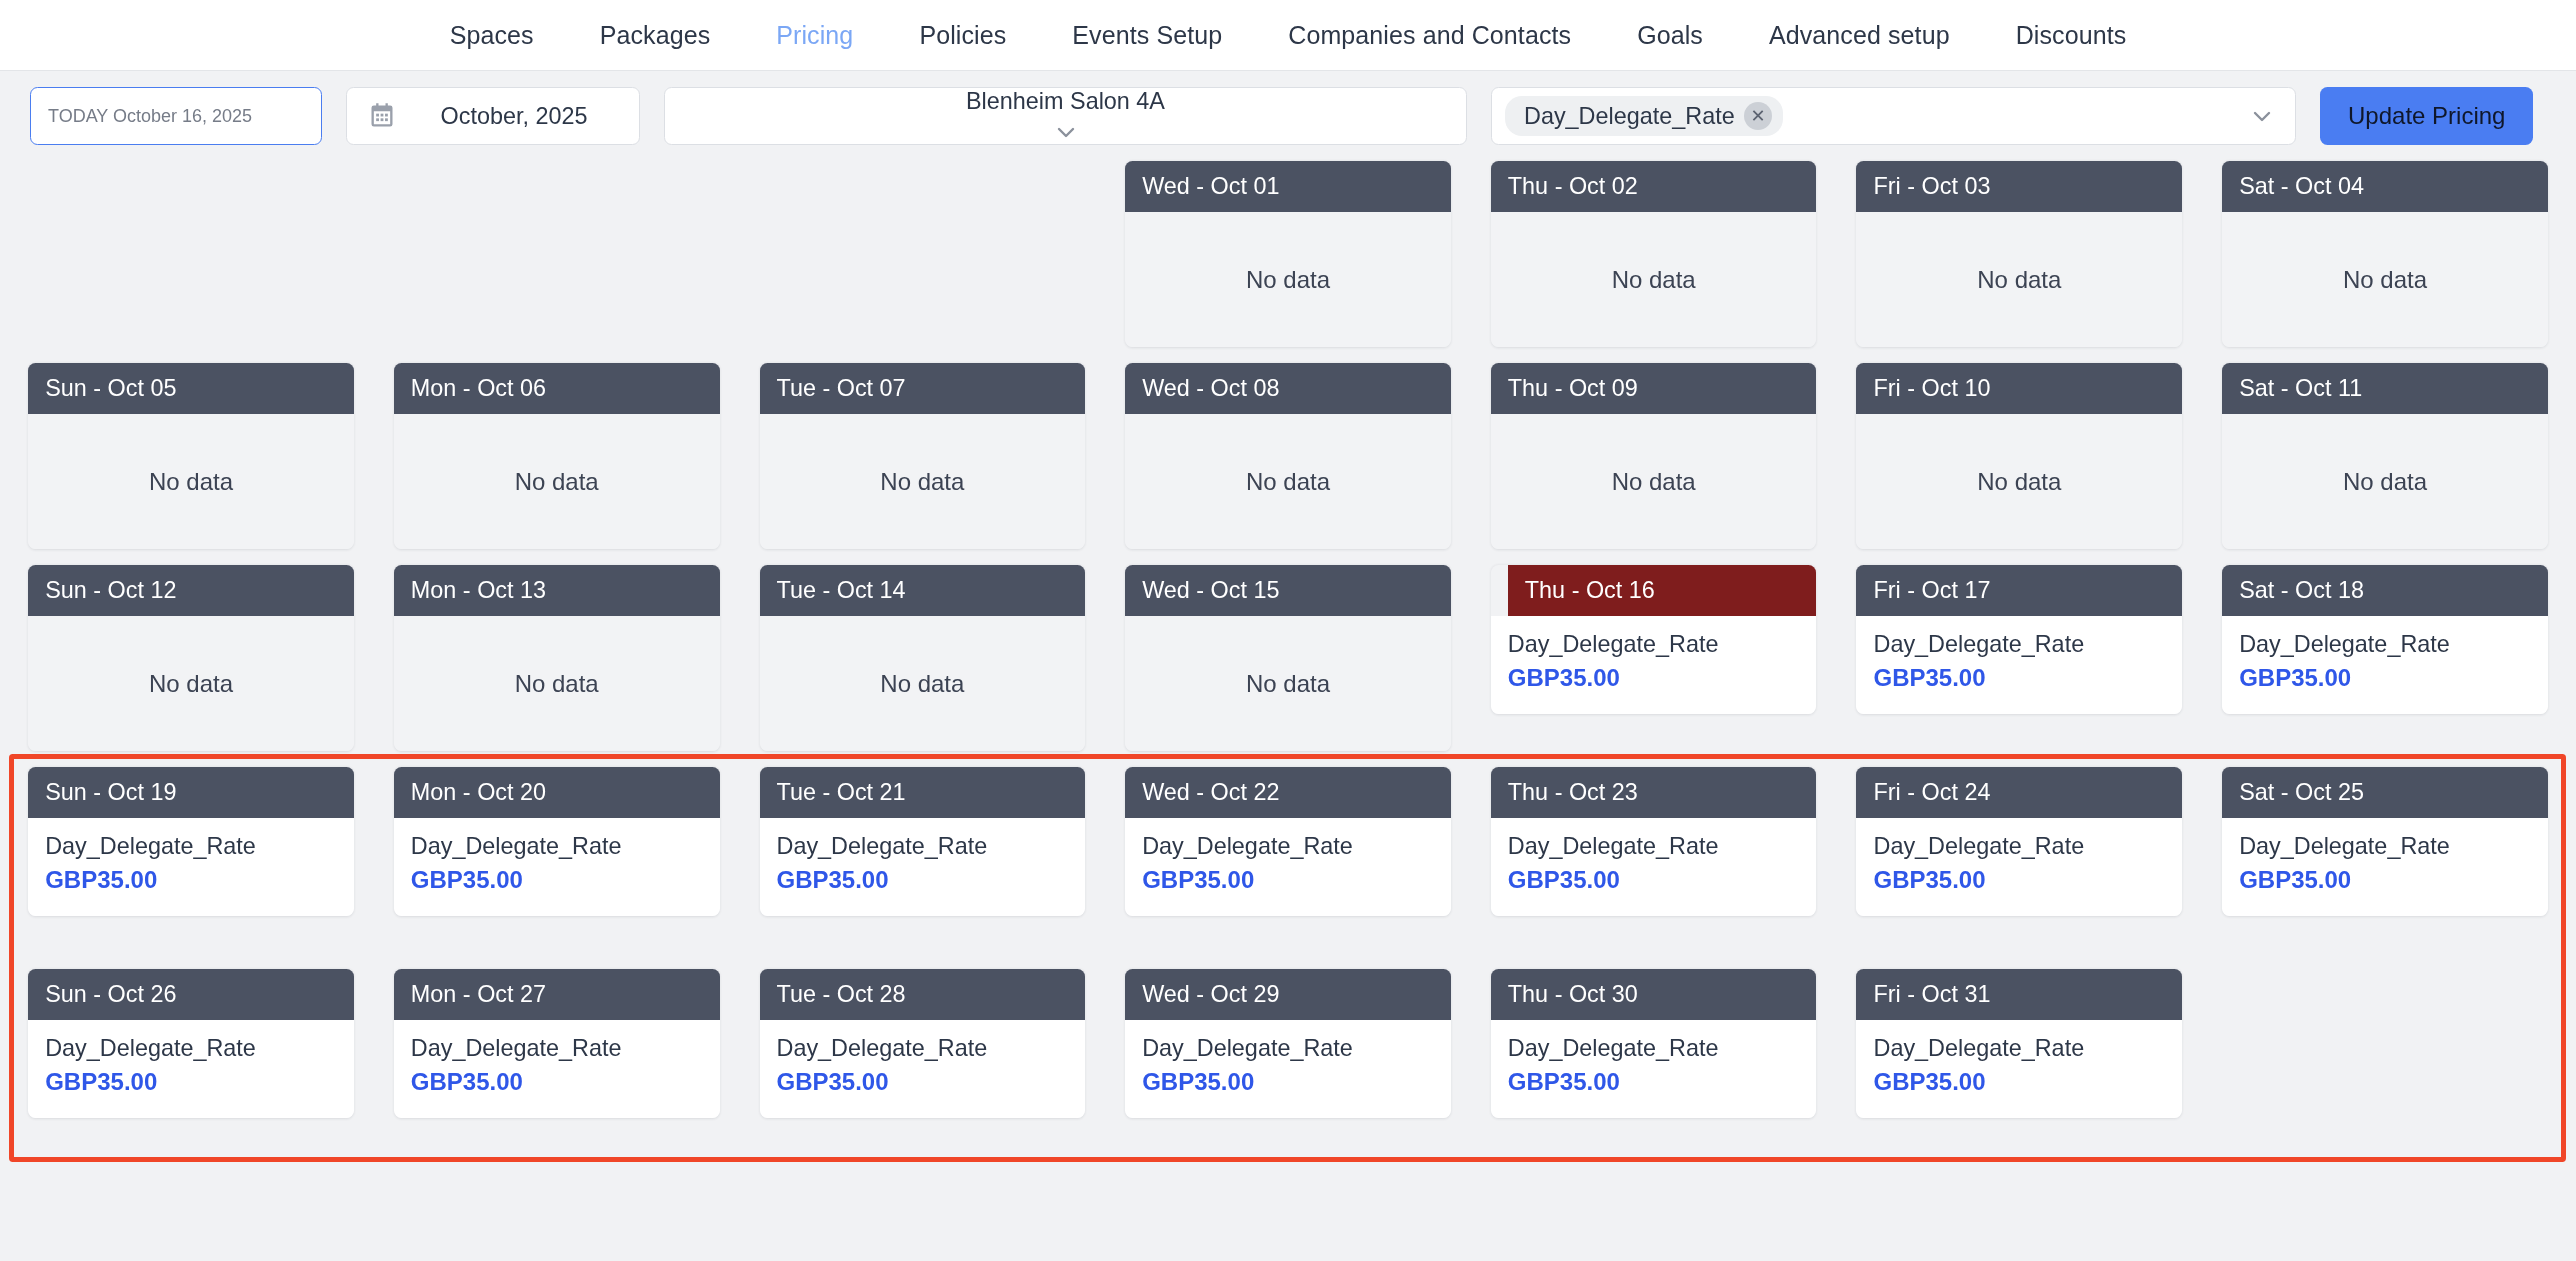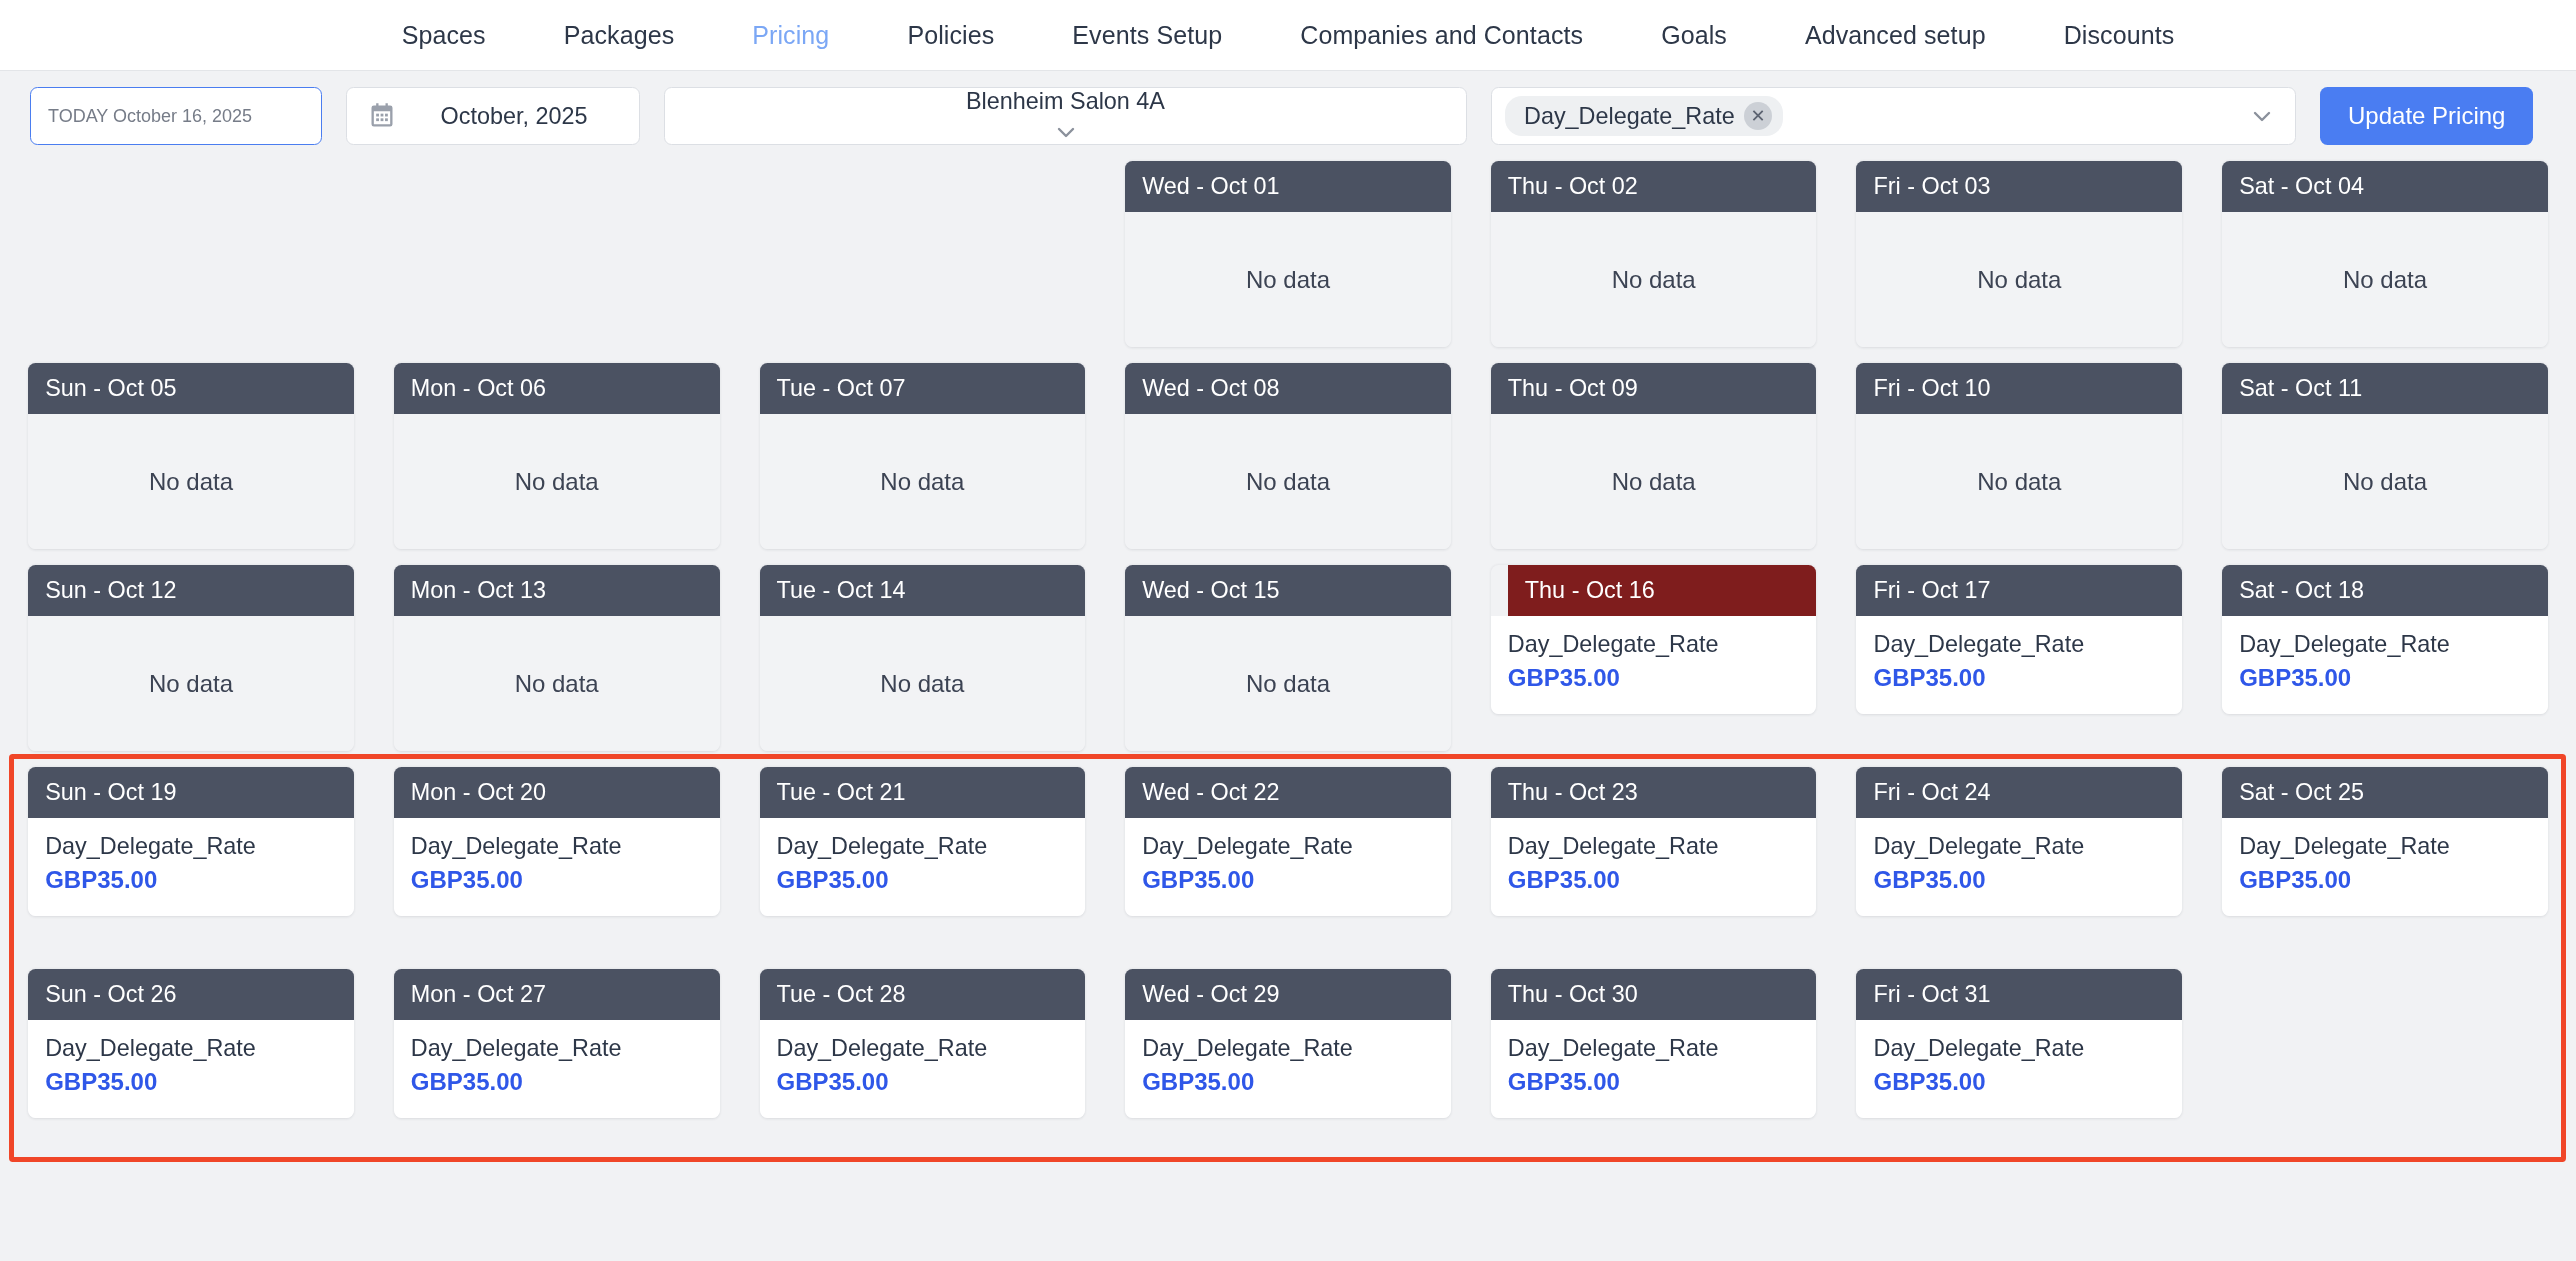--- a/index.html
+++ b/index.html
@@ -11,21 +11,21 @@
   }
 
   
   .topnav {
     height: 71px;
     background: #ffffff;
     border-bottom: 0.9px solid #e3e5e8;
     display: flex;
     align-items: center;
     justify-content: center;
-    gap: 18px;
+    gap: 6px;
   }
   .nav-item {
     font-size: 25px;
     color: #2d3748;
     padding: 0 30px;
     white-space: nowrap;
     cursor: pointer;
     letter-spacing: 0.1px;
   }
   .nav-item.active { color: #7ba7f5; }
@@ -96,21 +96,21 @@
     background: #ccd0d6; color: #5b6personally;
     color: #5b6270;
     display: flex; align-items: center; justify-content: center;
     font-size: 18px; line-height: 1;
     cursor: pointer;
   }
   .chev { width: 24px; height: 24px; flex: 0 0 auto; display:block; }
   .update-btn {
     height: 58px;
     background: #4a7df2;
-    color: #ffffff;
+    color: #0f172a;
     border: none; border-radius: 7.5px;
     font-size: 24px;
     font-family: "Liberation Sans", sans-serif;
     padding: 0 28px;
     cursor: pointer;
     white-space: nowrap;
   }
 
   
   .calendar {

